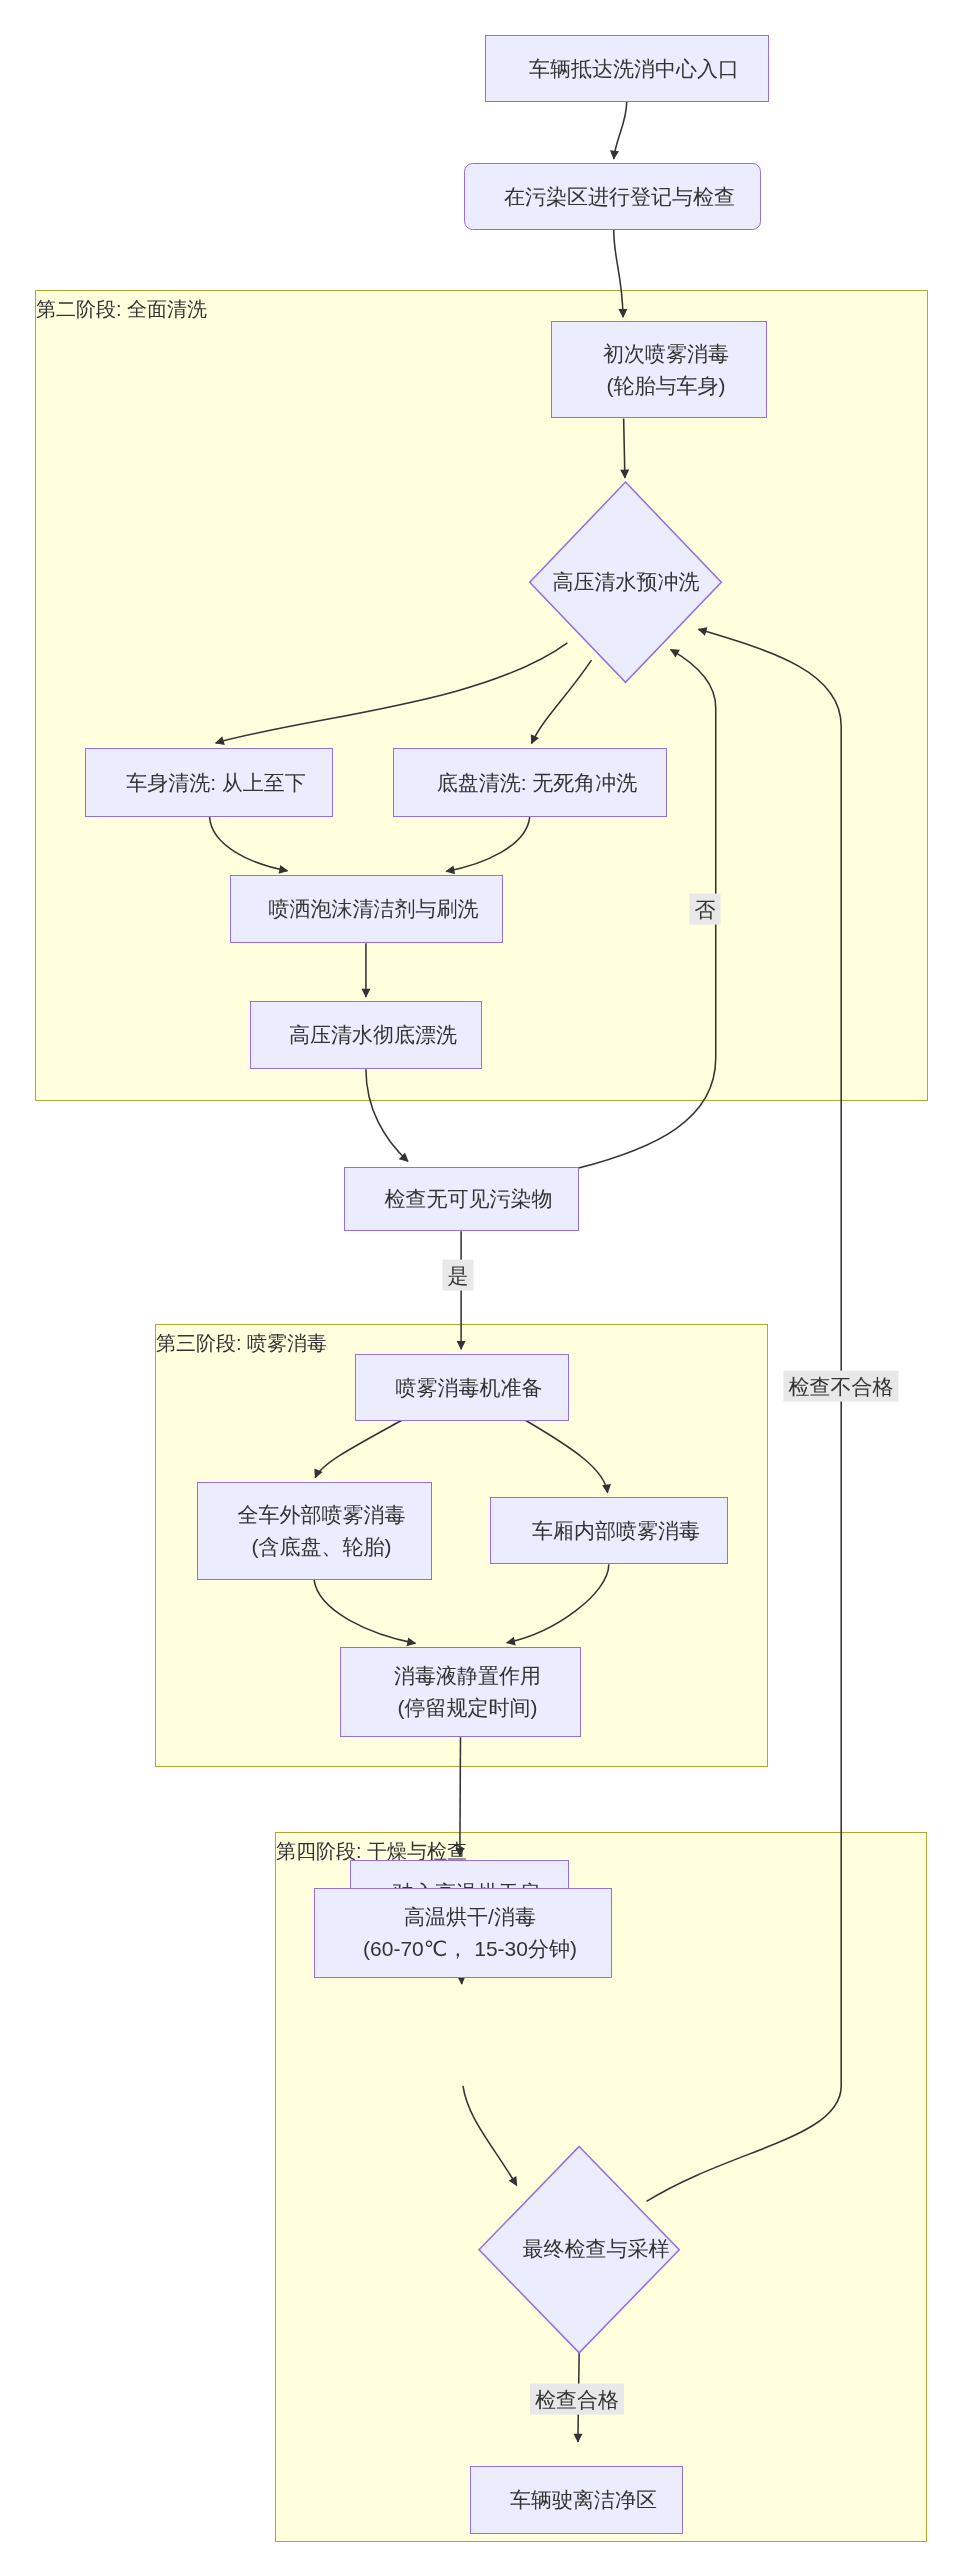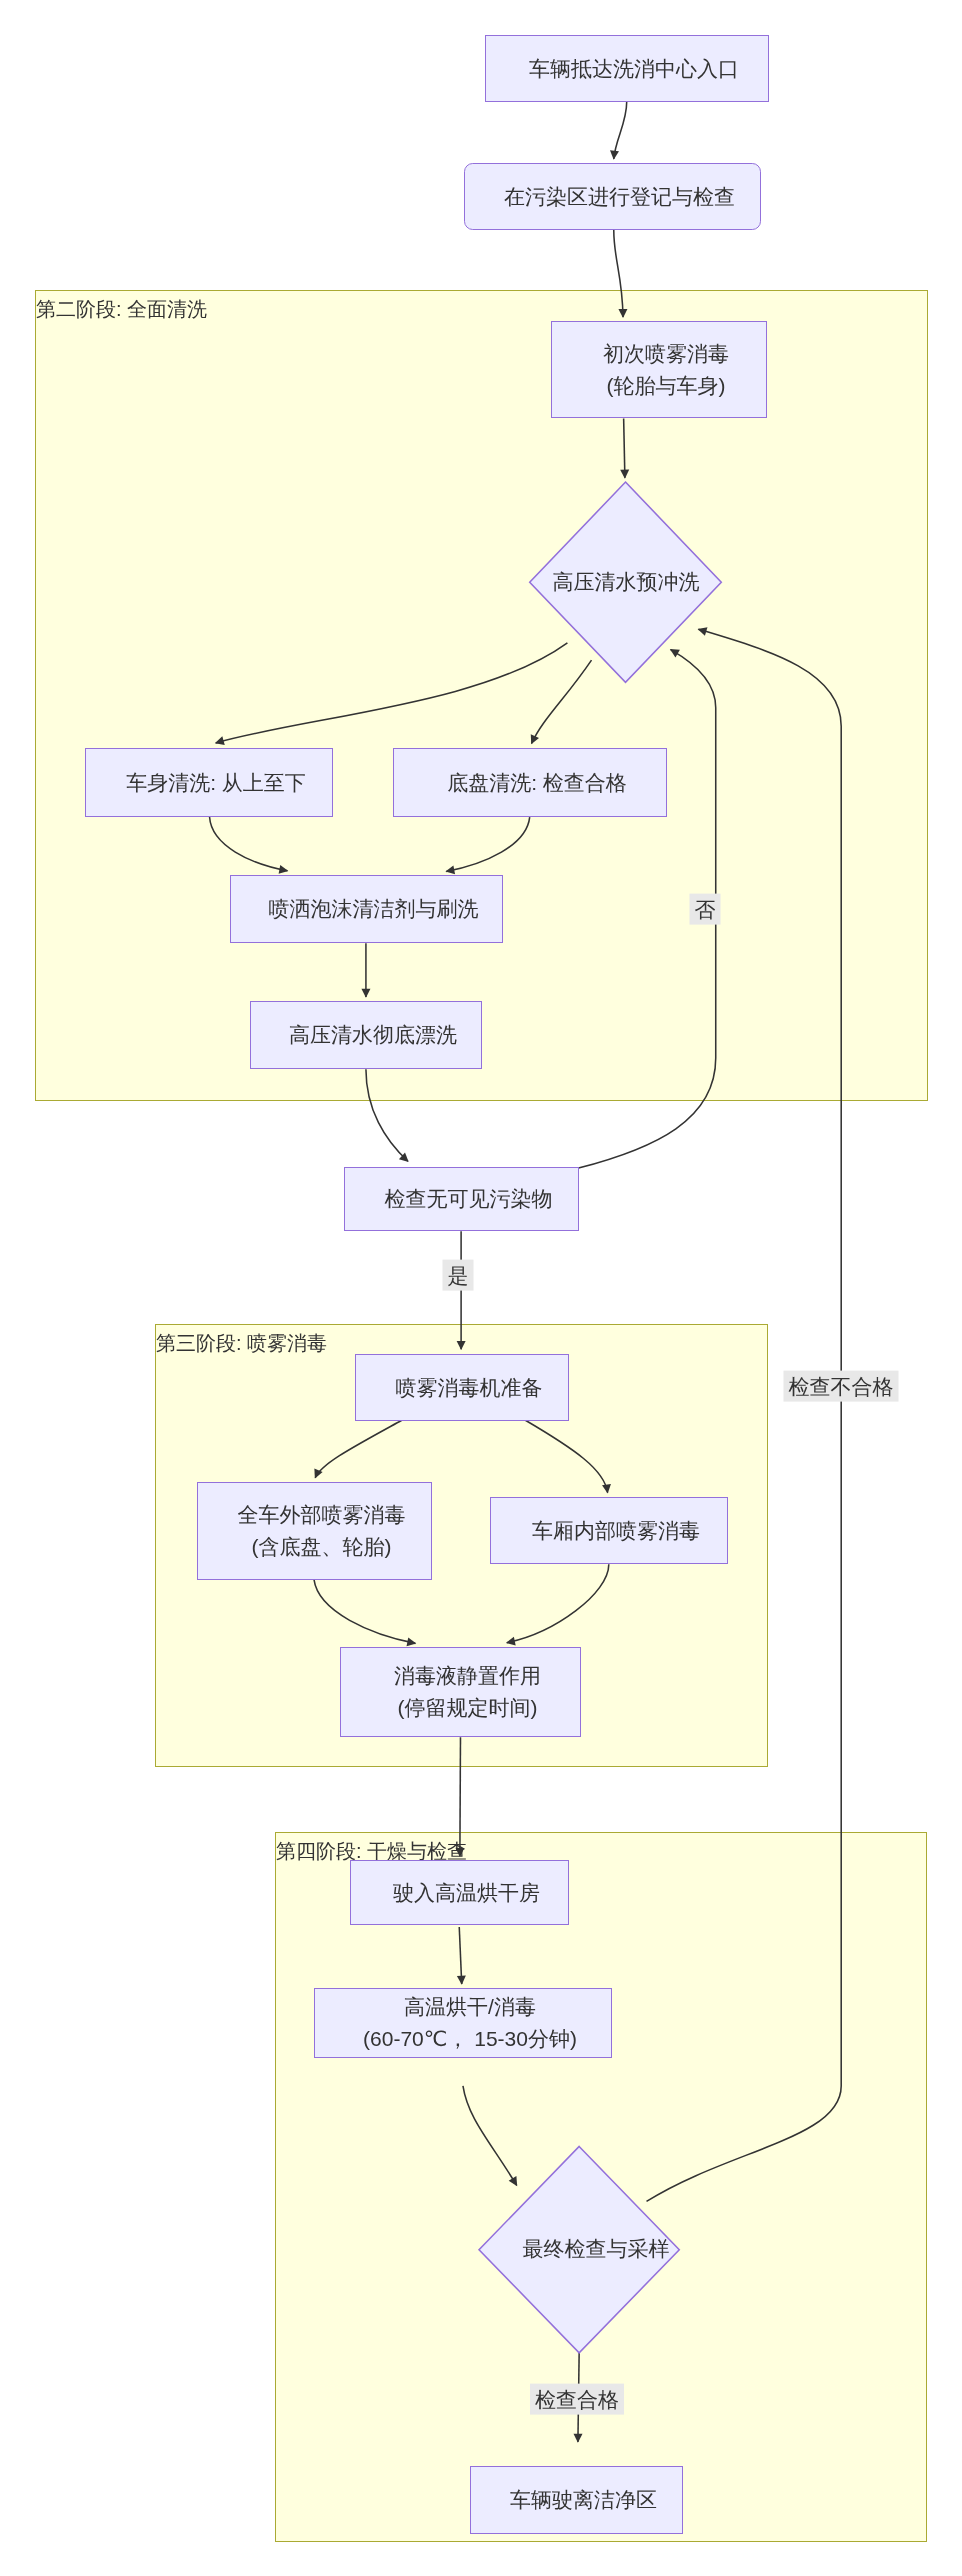--- a/index.html
+++ b/index.html
@@ -94,21 +94,21 @@
 
   <div class="diamond-label" style="left:530px;top:482px;width:192px;height:200px;">
     <span>高压清水预冲洗</span>
   </div>
 
   <div class="node" style="left:85px;top:748px;width:248px;height:69px;">
     <span>车身清洗: 从上至下</span>
   </div>
 
   <div class="node" style="left:393px;top:748px;width:274px;height:69px;">
-    <span>底盘清洗: 检查合格</span>
+    <span>底盘清洗: 无死角冲洗</span>
   </div>
 
   <div class="node" style="left:230px;top:875px;width:273px;height:68px;">
     <span>喷洒泡沫清洁剂与刷洗</span>
   </div>
 
   <div class="node" style="left:250px;top:1001px;width:232px;height:68px;">
     <span>高压清水彻底漂洗</span>
   </div>
 
@@ -131,21 +131,21 @@
 
   <div class="node" style="left:340px;top:1647px;width:241px;height:90px;">
     <span>消毒液静置作用</span>
     <span>(停留规定时间)</span>
   </div>
 
   <div class="node" style="left:350px;top:1860px;width:219px;height:65px;">
     <span>驶入高温烘干房</span>
   </div>
 
-  <div class="node" style="left:314px;top:1988px;width:298px;height:70px;">
+  <div class="node" style="left:314px;top:1888px;width:298px;height:90px;">
     <span>高温烘干/消毒</span>
     <span>(60-70℃， 15-30分钟)</span>
   </div>
 
   <div class="diamond-label" style="left:496px;top:2146px;width:200px;height:206px;justify-content:center;">
     <span>最终检查与采样</span>
   </div>
 
   <div class="node" style="left:470px;top:2446px;width:213px;height:68px;margin-top:20px;">
     <span>车辆驶离洁净区</span>

